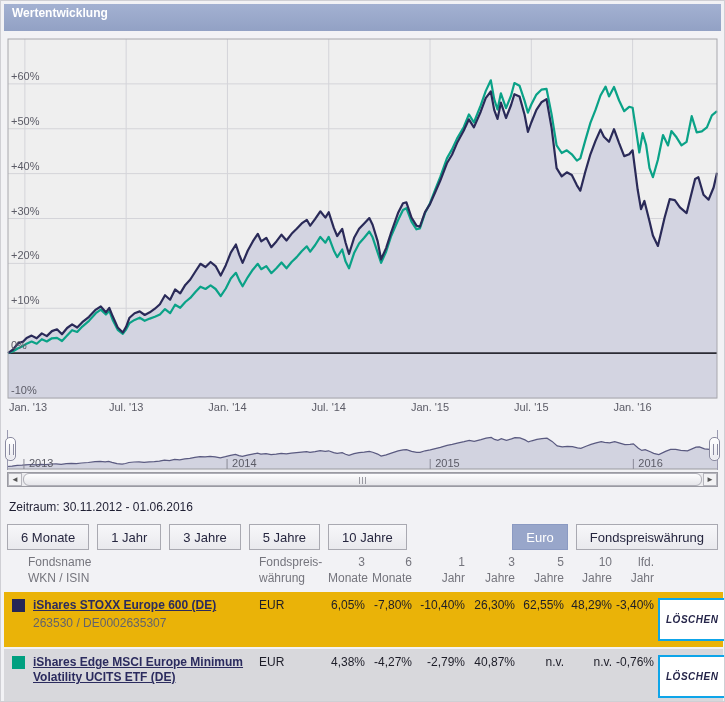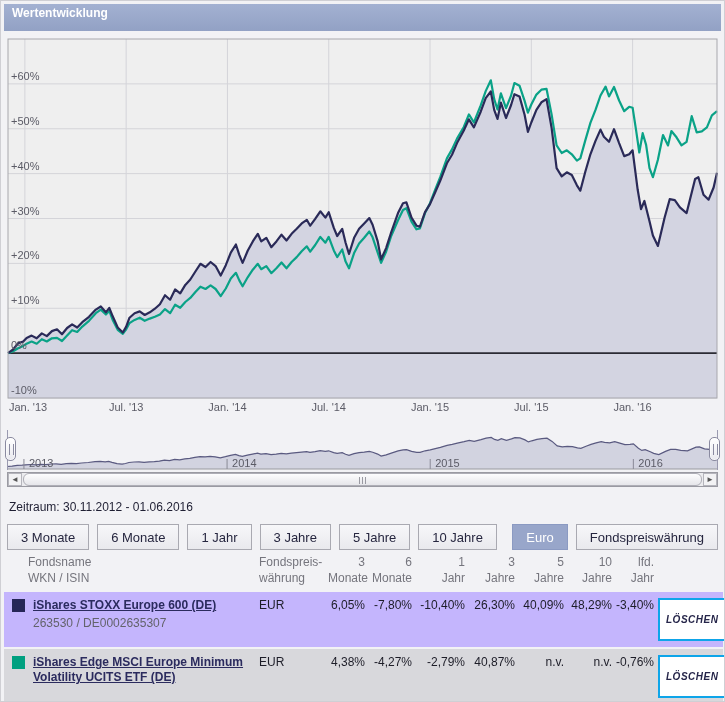--- a/index.html
+++ b/index.html
@@ -63,21 +63,21 @@
   .fonds-table col.c-ytd{width:42px;}
   .fonds-table col.c-act{width:67px;}
   .fonds-table th{
     color:#75757d;font-weight:normal;text-align:right;vertical-align:top;
     padding:4px 2px 6px 2px;line-height:1.35;
   }
   .fonds-table th.l{text-align:left;padding-left:5px;}
   .fonds-table th.name{padding-left:24px;}
   .fonds-table td{vertical-align:top;padding:6px 2px;text-align:right;color:#1d1d28;}
   .fonds-table td.l{text-align:left;padding-left:5px;}
-  .row-a{background:#c4b5fd;}
+  .row-a{background:#eab308;}
   .row-b{background:#d8d8dc;}
   .row-b td{border-top:2px solid #f2f2f5;}
   .name-cell{display:flex;align-items:flex-start;text-align:left;}
   .swatch{flex:0 0 13px;width:13px;height:13px;margin:1px 8px 0 3px;display:inline-block;}
   .fund-link{color:#2b2b5e;font-weight:bold;text-decoration:underline;display:block;line-height:1.25;}
   .wkn{display:block;color:#63636b;margin-top:3px;}
   .del-btn{
     font-family:"Liberation Sans", sans-serif;font-size:10px;font-weight:bold;font-style:italic;
     letter-spacing:.5px;color:#26264a;background:#fff;border:2px solid #0ea5e9;
     padding:14px 6px;margin-right:3px;cursor:pointer;
@@ -158,21 +158,20 @@
     <button class="sb-btn left">◄</button>
     <div class="sb-thumb">
       <div class="sb-grip"></div>
     </div>
     <button class="sb-btn right">►</button>
   </div>
 
   <div class="zeitraum">Zeitraum: 30.11.2012 - 01.06.2016</div>
 
   <div class="controls">
-    <button class="btn">3 Monate</button>
     <button class="btn">6 Monate</button>
     <button class="btn">1 Jahr</button>
     <button class="btn">3 Jahre</button>
     <button class="btn">5 Jahre</button>
     <button class="btn">10 Jahre</button>
     <button class="btn currency first active" id="cur-0">Euro</button>
     <button class="btn currency" id="cur-1">Fondspreiswährung</button>
   </div>
 
 
@@ -239,21 +238,21 @@
               <a href="#" class="fund-link">iShares STOXX Europe 600 (DE)</a>
               <span class="wkn">263530 / DE0002635307</span>
             </span>
           </div>
         </td>
         <td class="l">EUR</td>
         <td>6,05%</td>
         <td>-7,80%</td>
         <td>-10,40%</td>
         <td>26,30%</td>
-        <td>40,09%</td>
+        <td>62,55%</td>
         <td>48,29%</td>
         <td>-3,40%</td>
         <td><button class="del-btn">LÖSCHEN</button></td>
       </tr>
       <tr class="row-b">
         <td class="l">
           <div class="name-cell">
             <span class="swatch" style="background: rgb(0, 160, 128);"></span>
             <span>
               <a href="#" class="fund-link">iShares Edge MSCI Europe Minimum Volatility UCITS ETF (DE)</a>

